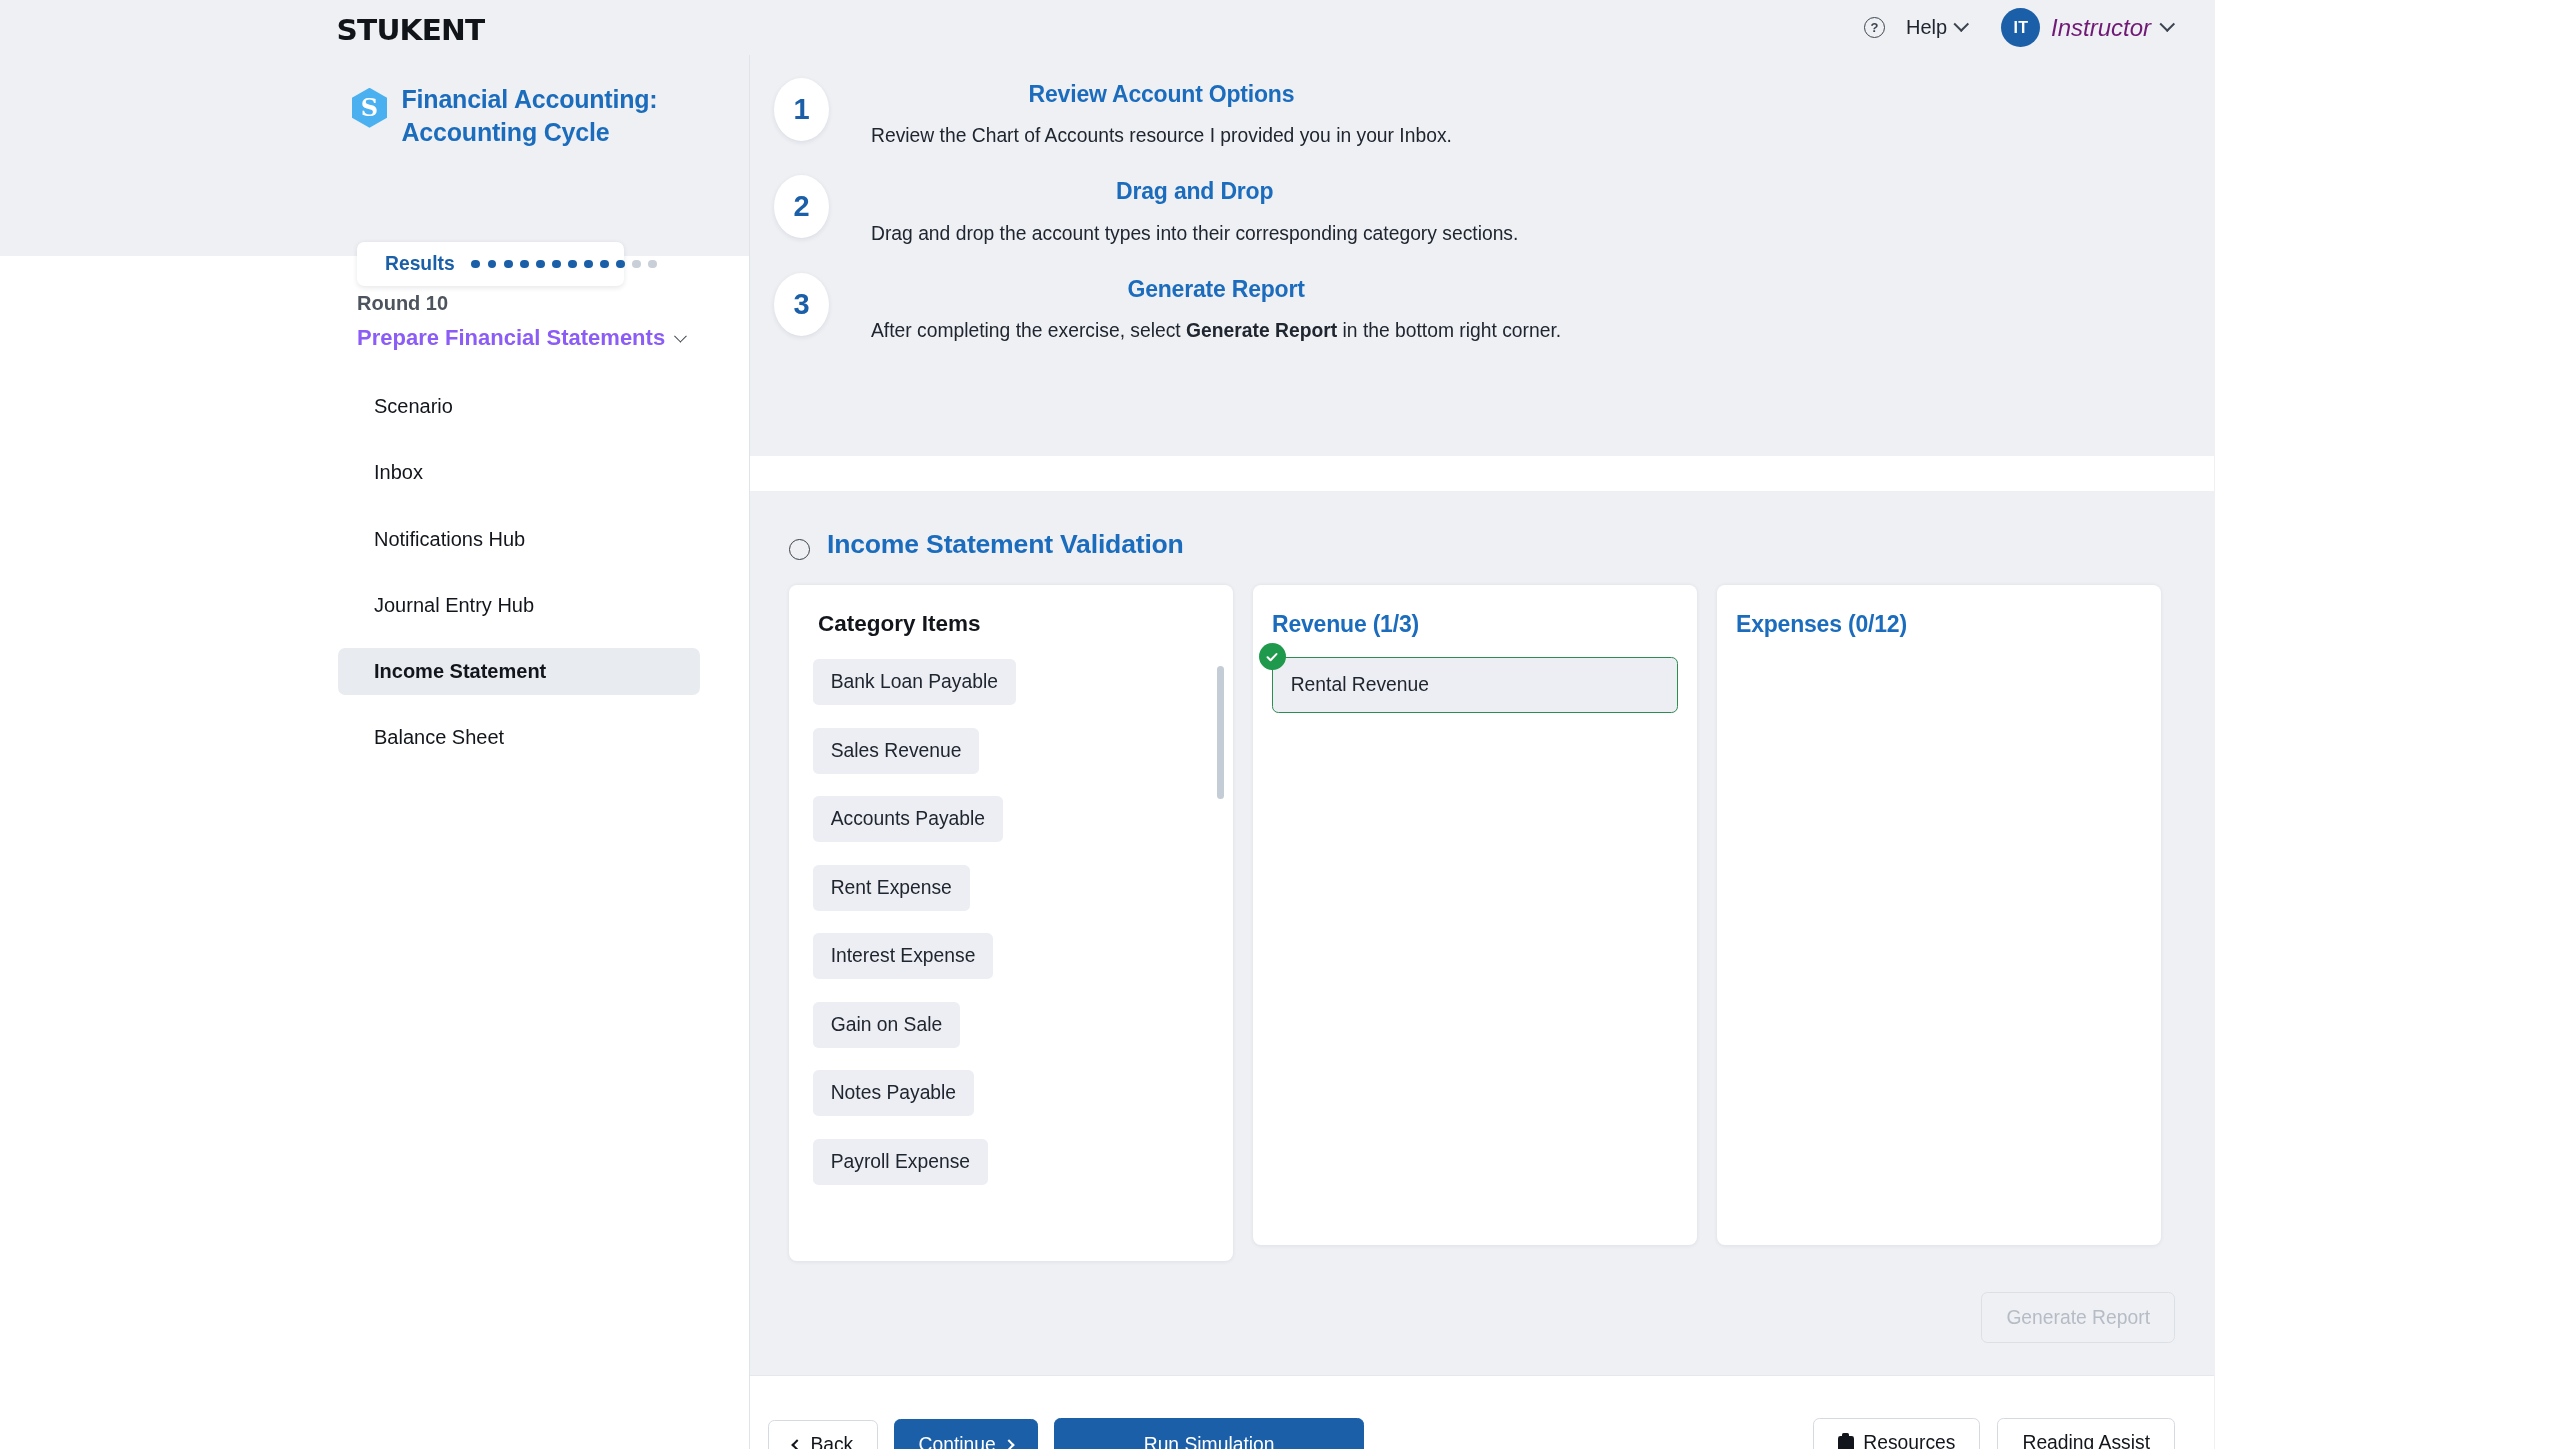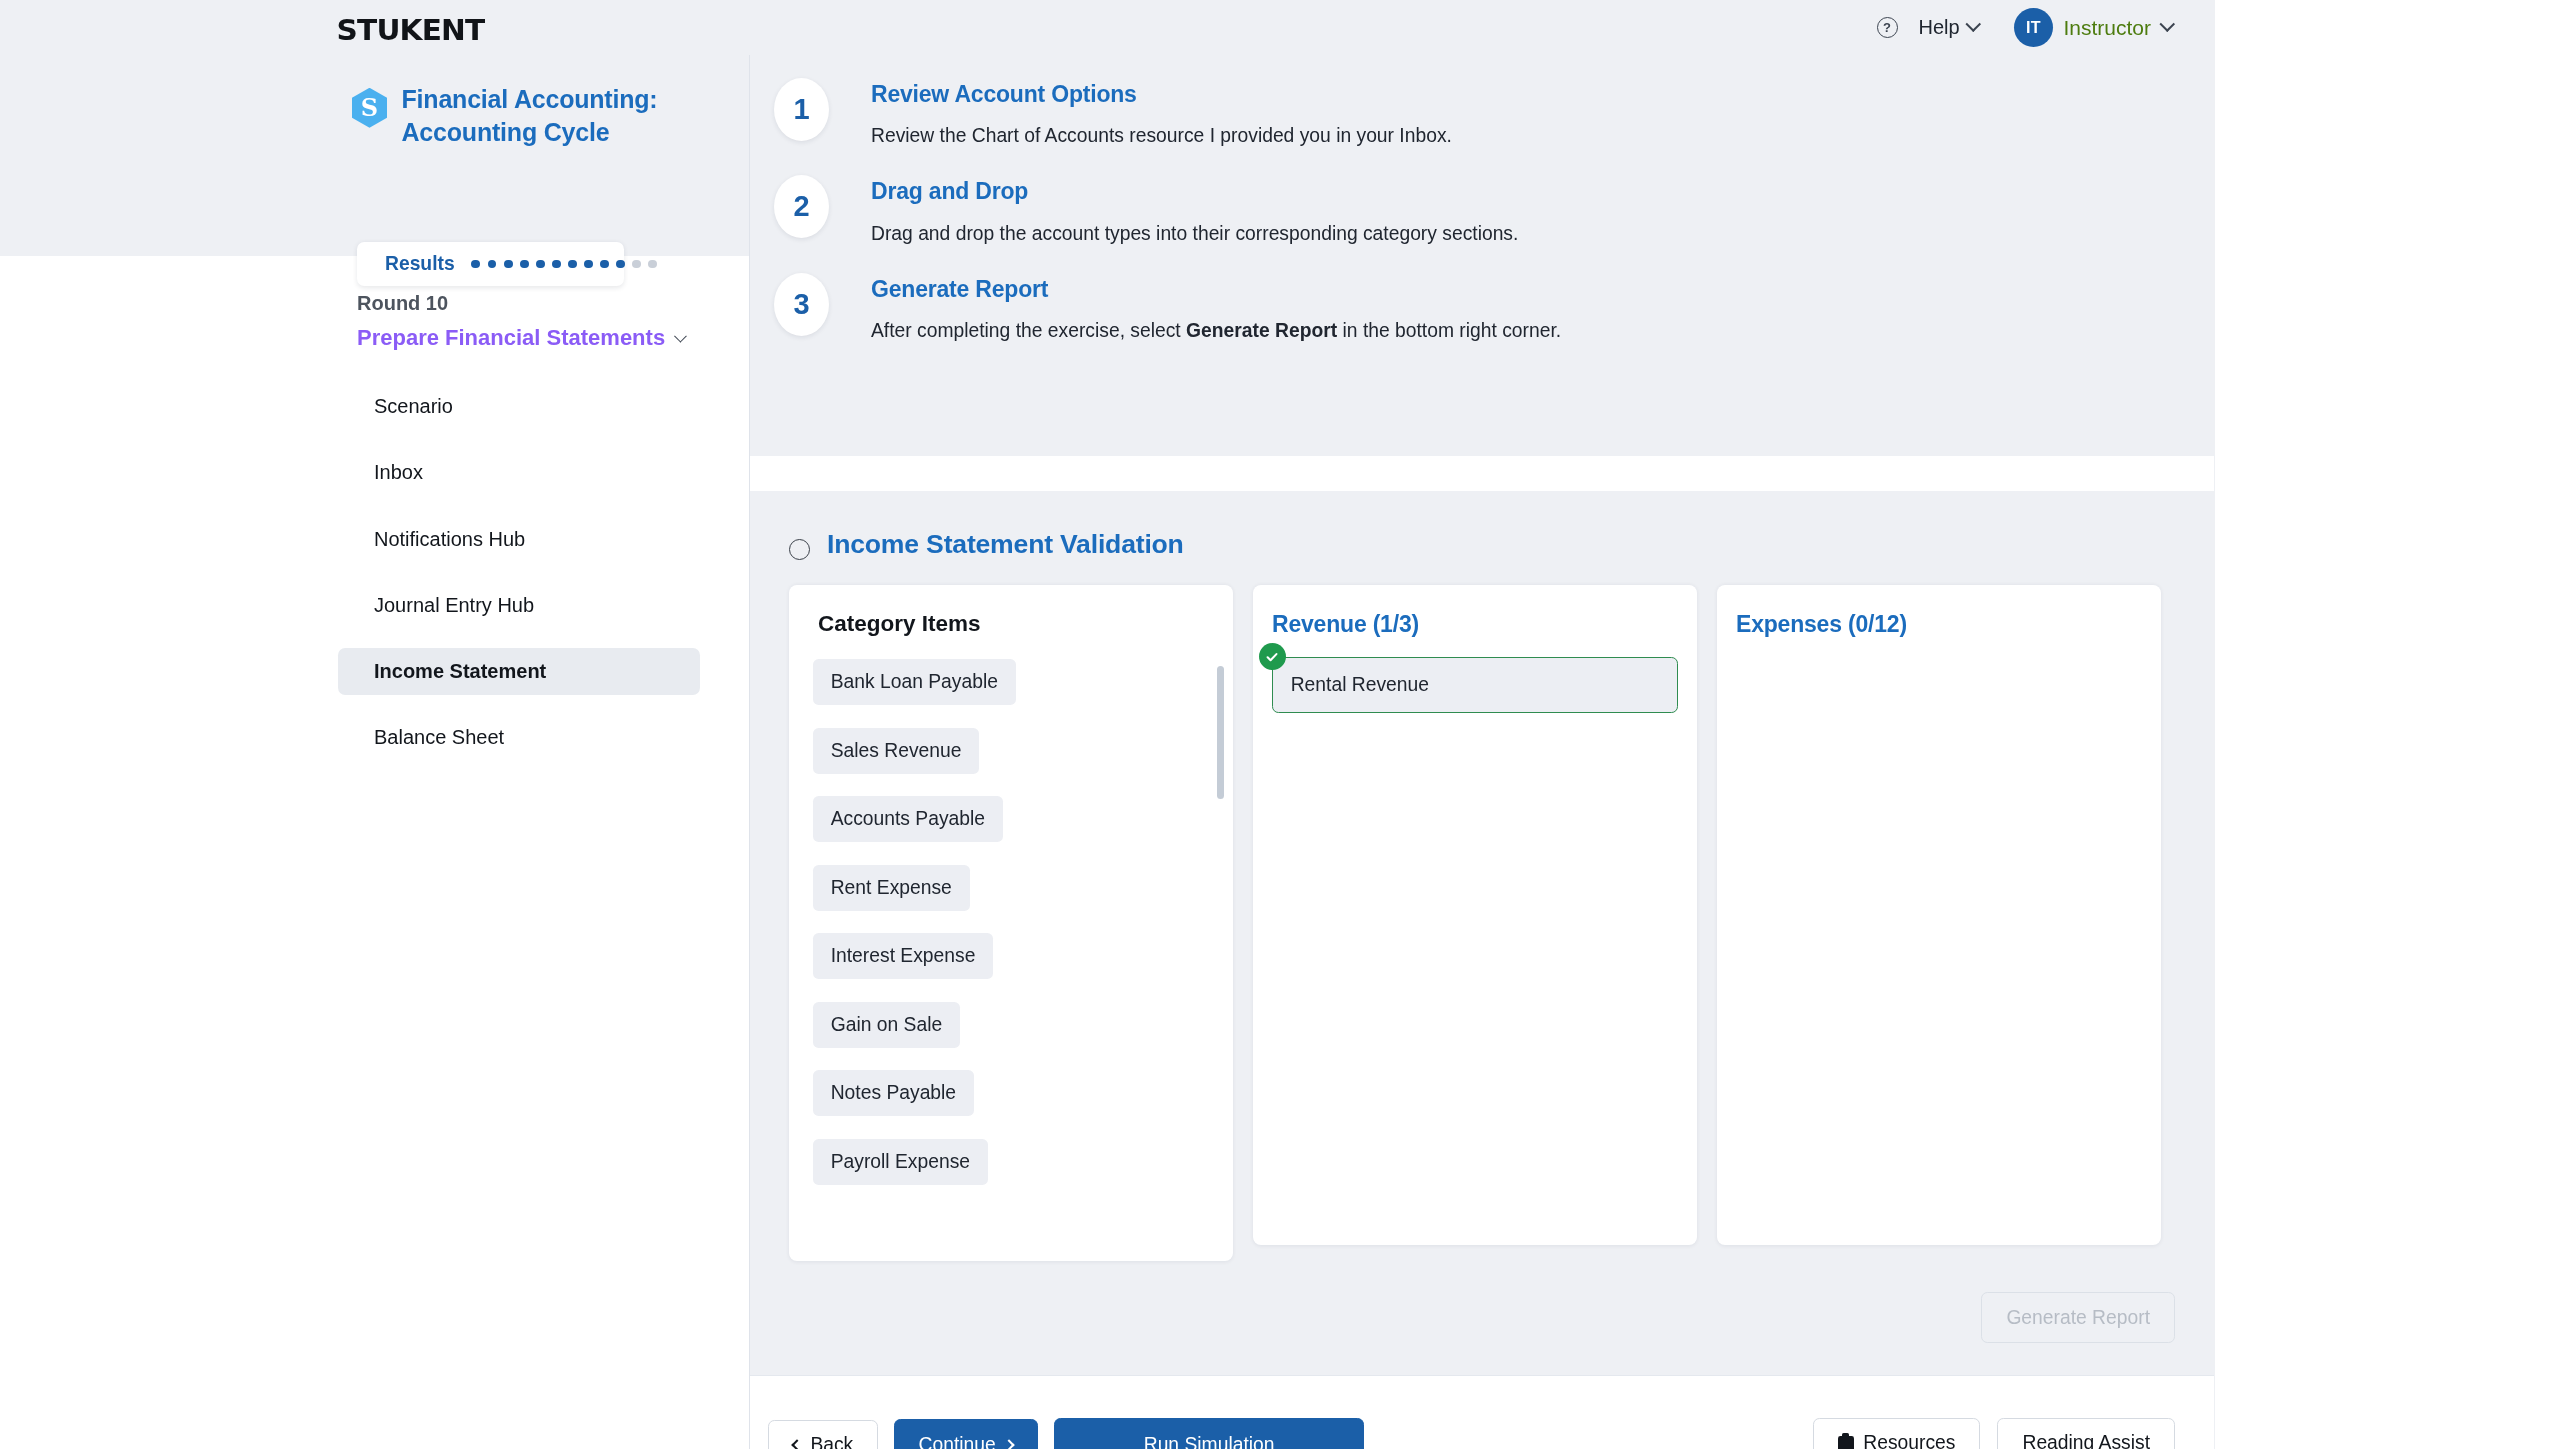--- a/index.html
+++ b/index.html
@@ -45,21 +45,21 @@
     border-right: 2.1px solid #3c4450; border-bottom: 2.1px solid #3c4450;
     transform: rotate(45deg) translate(-2.4px,-2.4px);
   }
   .user-group { display: flex; align-items: center; gap: 10.5px; cursor: pointer; }
   .avatar {
     width: 39px; height: 39px; border-radius: 50%;
     background: #1b5fa8; color: #ffffff;
     display: flex; align-items: center; justify-content: center;
     font-size: 16px; font-weight: 700; letter-spacing: 0.4px;
   }
-  .user-label { font-size: 21px; color: #4d7c0f; }
+  .user-label { font-size: 24px; color: #701a75; font-style: italic; }
 
   
   .sidebar {
     position: absolute; left: 0; top: 55px; width: 749px; height: 1394px;
     background: #ffffff;
   }
   .sidebar-top {
     position: absolute; left: 0; top: 0; width: 749px; height: 201px;
     background: #eef0f4;
   }
@@ -133,21 +133,21 @@
   .step-num {
     flex: 0 0 auto; margin-left: 24px;
     width: 55px; height: 63px; border-radius: 50%;
     background: #ffffff; box-shadow: 0 1.6px 5.6px rgba(20,30,50,.09);
     display: flex; align-items: center; justify-content: center;
     font-size: 29px; font-weight: 700; color: #1b5fa8;
   }
   .step-body { margin-left: 42px; padding-top: 3.2px; }
   .step-title {
     font-size: 23px; font-weight: 700; color: #1b6cbd;
-    margin-bottom: 15.3px; letter-spacing: -0.2px;
+    margin-bottom: 15.3px; letter-spacing: -0.2px; text-align: center;
   }
   .step-desc { font-size: 19.3px; color: #202630; line-height: 1.35; }
   .step-desc b { font-weight: 700; }
 
   .divider-band {
     position: absolute; left: 0; top: 401px; width: 1464px; height: 35px;
     background: #ffffff;
   }
 
   .validation {

